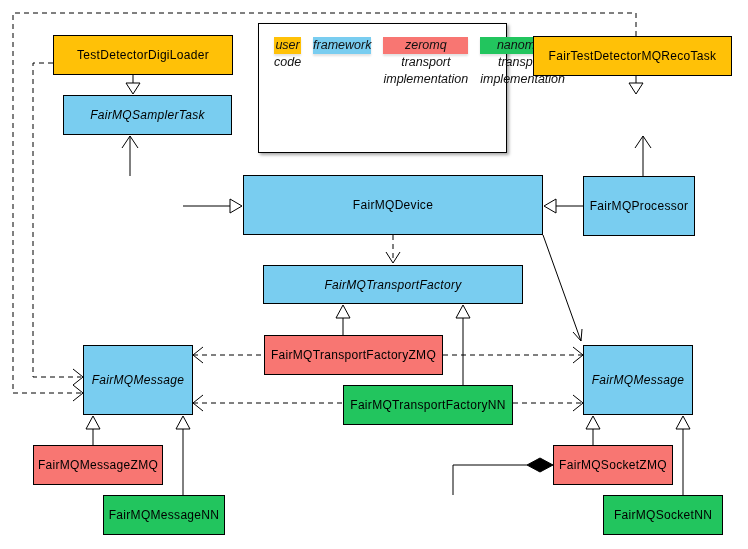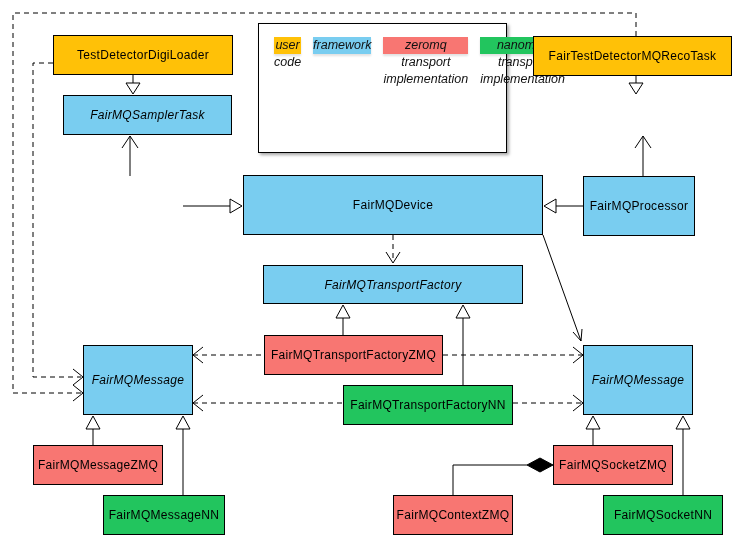--- a/index.html
+++ b/index.html
@@ -179,19 +179,18 @@
   <div class="node c-green" style="left:343px;top:385px;width:170px;height:40px">FairMQTransportFactoryNN</div>
 
   <div class="node c-blue abstract" style="left:83px;top:345px;width:110px;height:70px">FairMQMessage</div>
 
   <div class="node c-blue abstract" style="left:583px;top:345px;width:110px;height:70px">FairMQMessage</div>
 
   <div class="node c-red" style="left:33px;top:445px;width:130px;height:40px">FairMQMessageZMQ</div>
 
   <div class="node c-green" style="left:103px;top:495px;width:122px;height:40px">FairMQMessageNN</div>
 
-  <div class="node c-red" style="left:393px;top:495px;width:120px;height:40px">FairMQContextZMQ</div>
 
   <div class="node c-red" style="left:553px;top:445px;width:120px;height:40px">FairMQSocketZMQ</div>
 
   <div class="node c-green" style="left:603px;top:495px;width:120px;height:40px">FairMQSocketNN</div>
 
 </div>
 
 </body></html>

